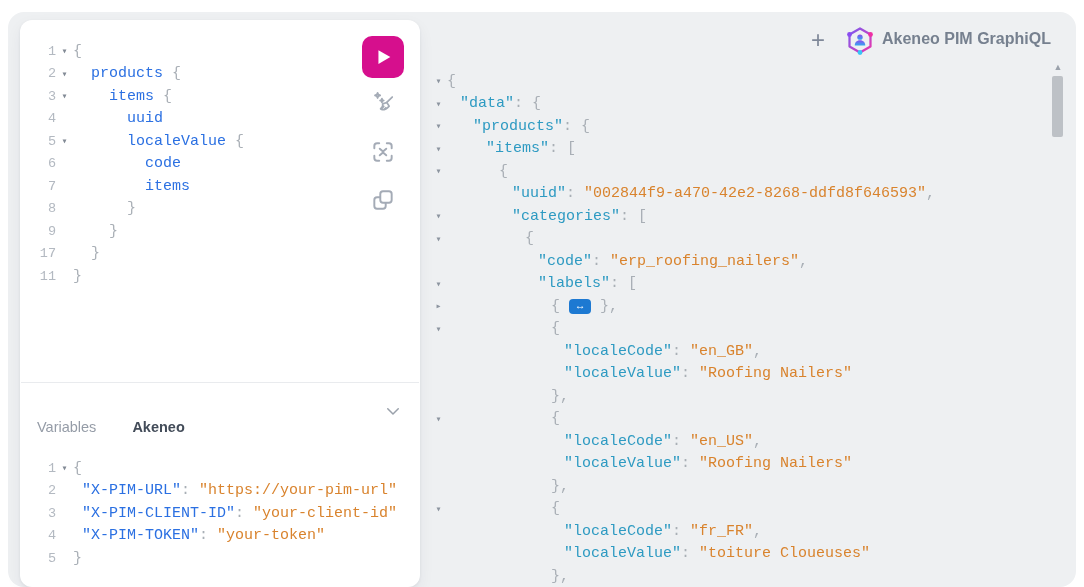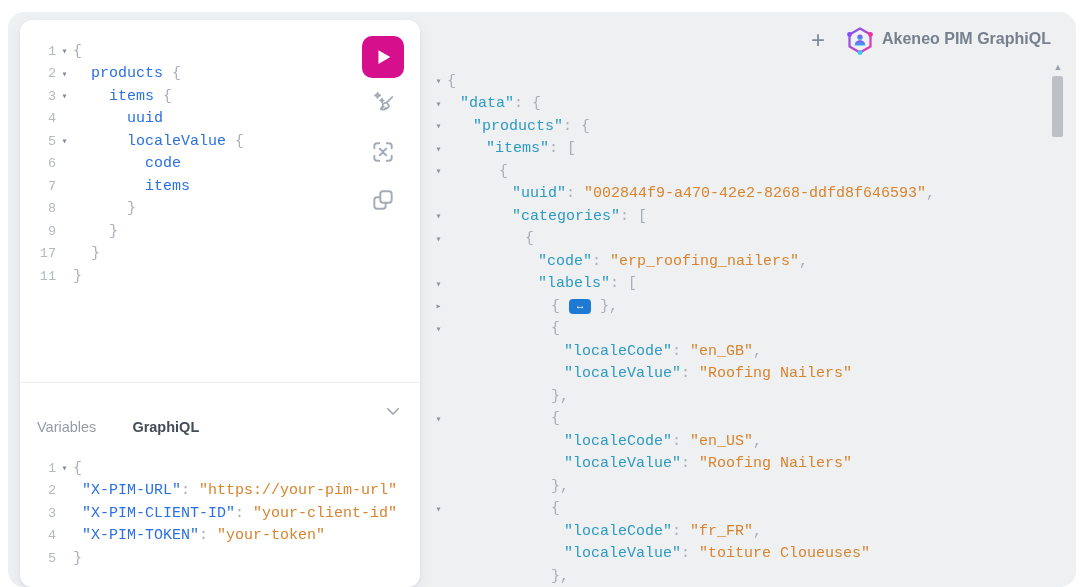--- a/index.html
+++ b/index.html
@@ -125,21 +125,21 @@
 
 <svg id="copy-button" class="abs tool-icon" viewBox="0 0 24 24" fill="none" stroke="#a4abb6" stroke-width="1.8" stroke-linejoin="round">
   <rect x="9.5" y="4" width="10.5" height="10.5" rx="2.5"></rect>
   <path d="M14.5 14.5v3a2.5 2.5 0 0 1-2.5 2.5H6.5A2.5 2.5 0 0 1 4 17.5v-5.5A2.5 2.5 0 0 1 6.5 9.5h3"></path>
 </svg>
 
 <div id="editor-divider" class="abs"></div>
 
 <div id="tabs" class="abs">
   <span class="tab">Variables</span>
-  <span class="tab active">GraphiQL</span>
+  <span class="tab active">Akeneo</span>
 </div>
 <svg id="tabs-chevron" class="abs" viewBox="0 0 24 24" fill="none" stroke="#9aa1ab" stroke-width="2" stroke-linecap="round" stroke-linejoin="round">
   <path d="M5 9l7 7 7-7"></path>
 </svg>
 
 <div id="headers-editor" class="abs mono">
     <div class="line"><span class="num">1</span><span class="fold">▾</span><span class="code"><span class="tk-pun">{</span></span></div>
     <div class="line"><span class="num">2</span><span class="fold"></span><span class="code"><span class="tk-pln"> </span><span class="tk-fld">"X-PIM-URL"</span><span class="tk-pun">: </span><span class="tk-str">"https://your-pim-url"</span></span></div>
     <div class="line"><span class="num">3</span><span class="fold"></span><span class="code"><span class="tk-pln"> </span><span class="tk-fld">"X-PIM-CLIENT-ID"</span><span class="tk-pun">: </span><span class="tk-str">"your-client-id"</span></span></div>
     <div class="line"><span class="num">4</span><span class="fold"></span><span class="code"><span class="tk-pln"> </span><span class="tk-fld">"X-PIM-TOKEN"</span><span class="tk-pun">: </span><span class="tk-str">"your-token"</span></span></div>

